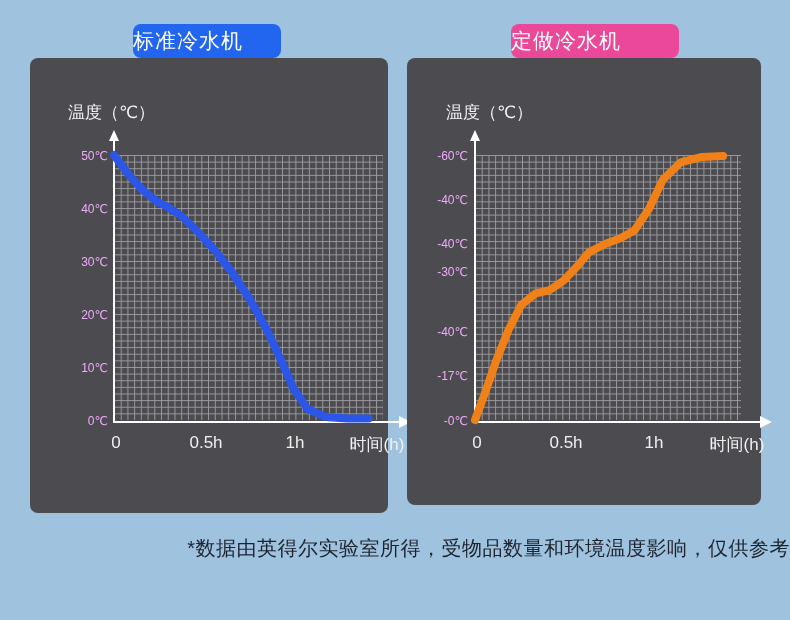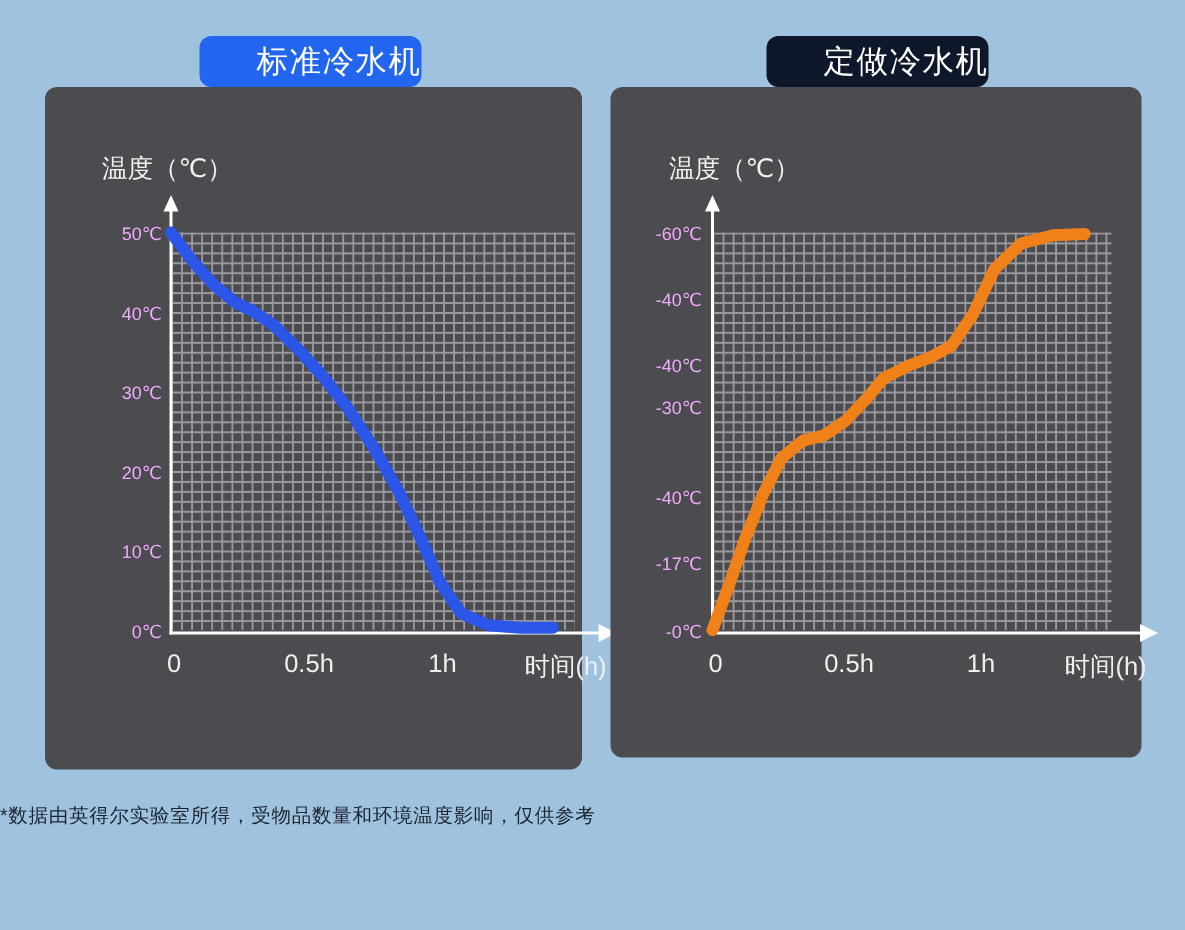--- a/index.html
+++ b/index.html
@@ -9,29 +9,29 @@
     font-family: "Liberation Sans", "DejaVu Sans", sans-serif;
     overflow: hidden;
   }
   .stage { position: relative; width: 790px; height: 620px; }
 
   
   .badge {
     position: absolute;
     height: 34px;
     border-radius: 8px;
-    display: flex; align-items: center; justify-content: flex-end;
+    display: flex; align-items: center; justify-content: flex-start;
     color: #ffffff;
     font-size: 21px;
     letter-spacing: 1px;
     white-space: nowrap;
     z-index: 5;
   }
   .badge-left  { left: 133px; top: 24px; width: 148px; background: #2266f0; }
-  .badge-right { left: 511px; top: 24px; width: 148px; background: #0f172a; }
+  .badge-right { left: 511px; top: 24px; width: 168px; background: #ec4899; }
 
   
   .panel {
     position: absolute;
     background: #4b4b50;
     border-radius: 8px;
   }
   .panel-left  { left: 30px;  top: 58px; width: 358px; height: 455px; }
   .panel-right { left: 407px; top: 58px; width: 354px; height: 447px; }
 
@@ -114,23 +114,23 @@
     bottom: 22px;
     text-align: center;
     color: #f2f2f2;
     font-size: 17px;
     letter-spacing: 1px;
   }
 
   .footnote {
     position: absolute;
     left: 0; right: 0; top: 535px;
-    text-align: left;
+    text-align: right;
     color: #1d2430;
-    font-size: 13px;
+    font-size: 20px;
     letter-spacing: .5px;
   }
 </style>
 </head>
 <body>
 
 <div class="stage">
 
   <div class="badge badge-left">
     <span>标准冷水机</span>

